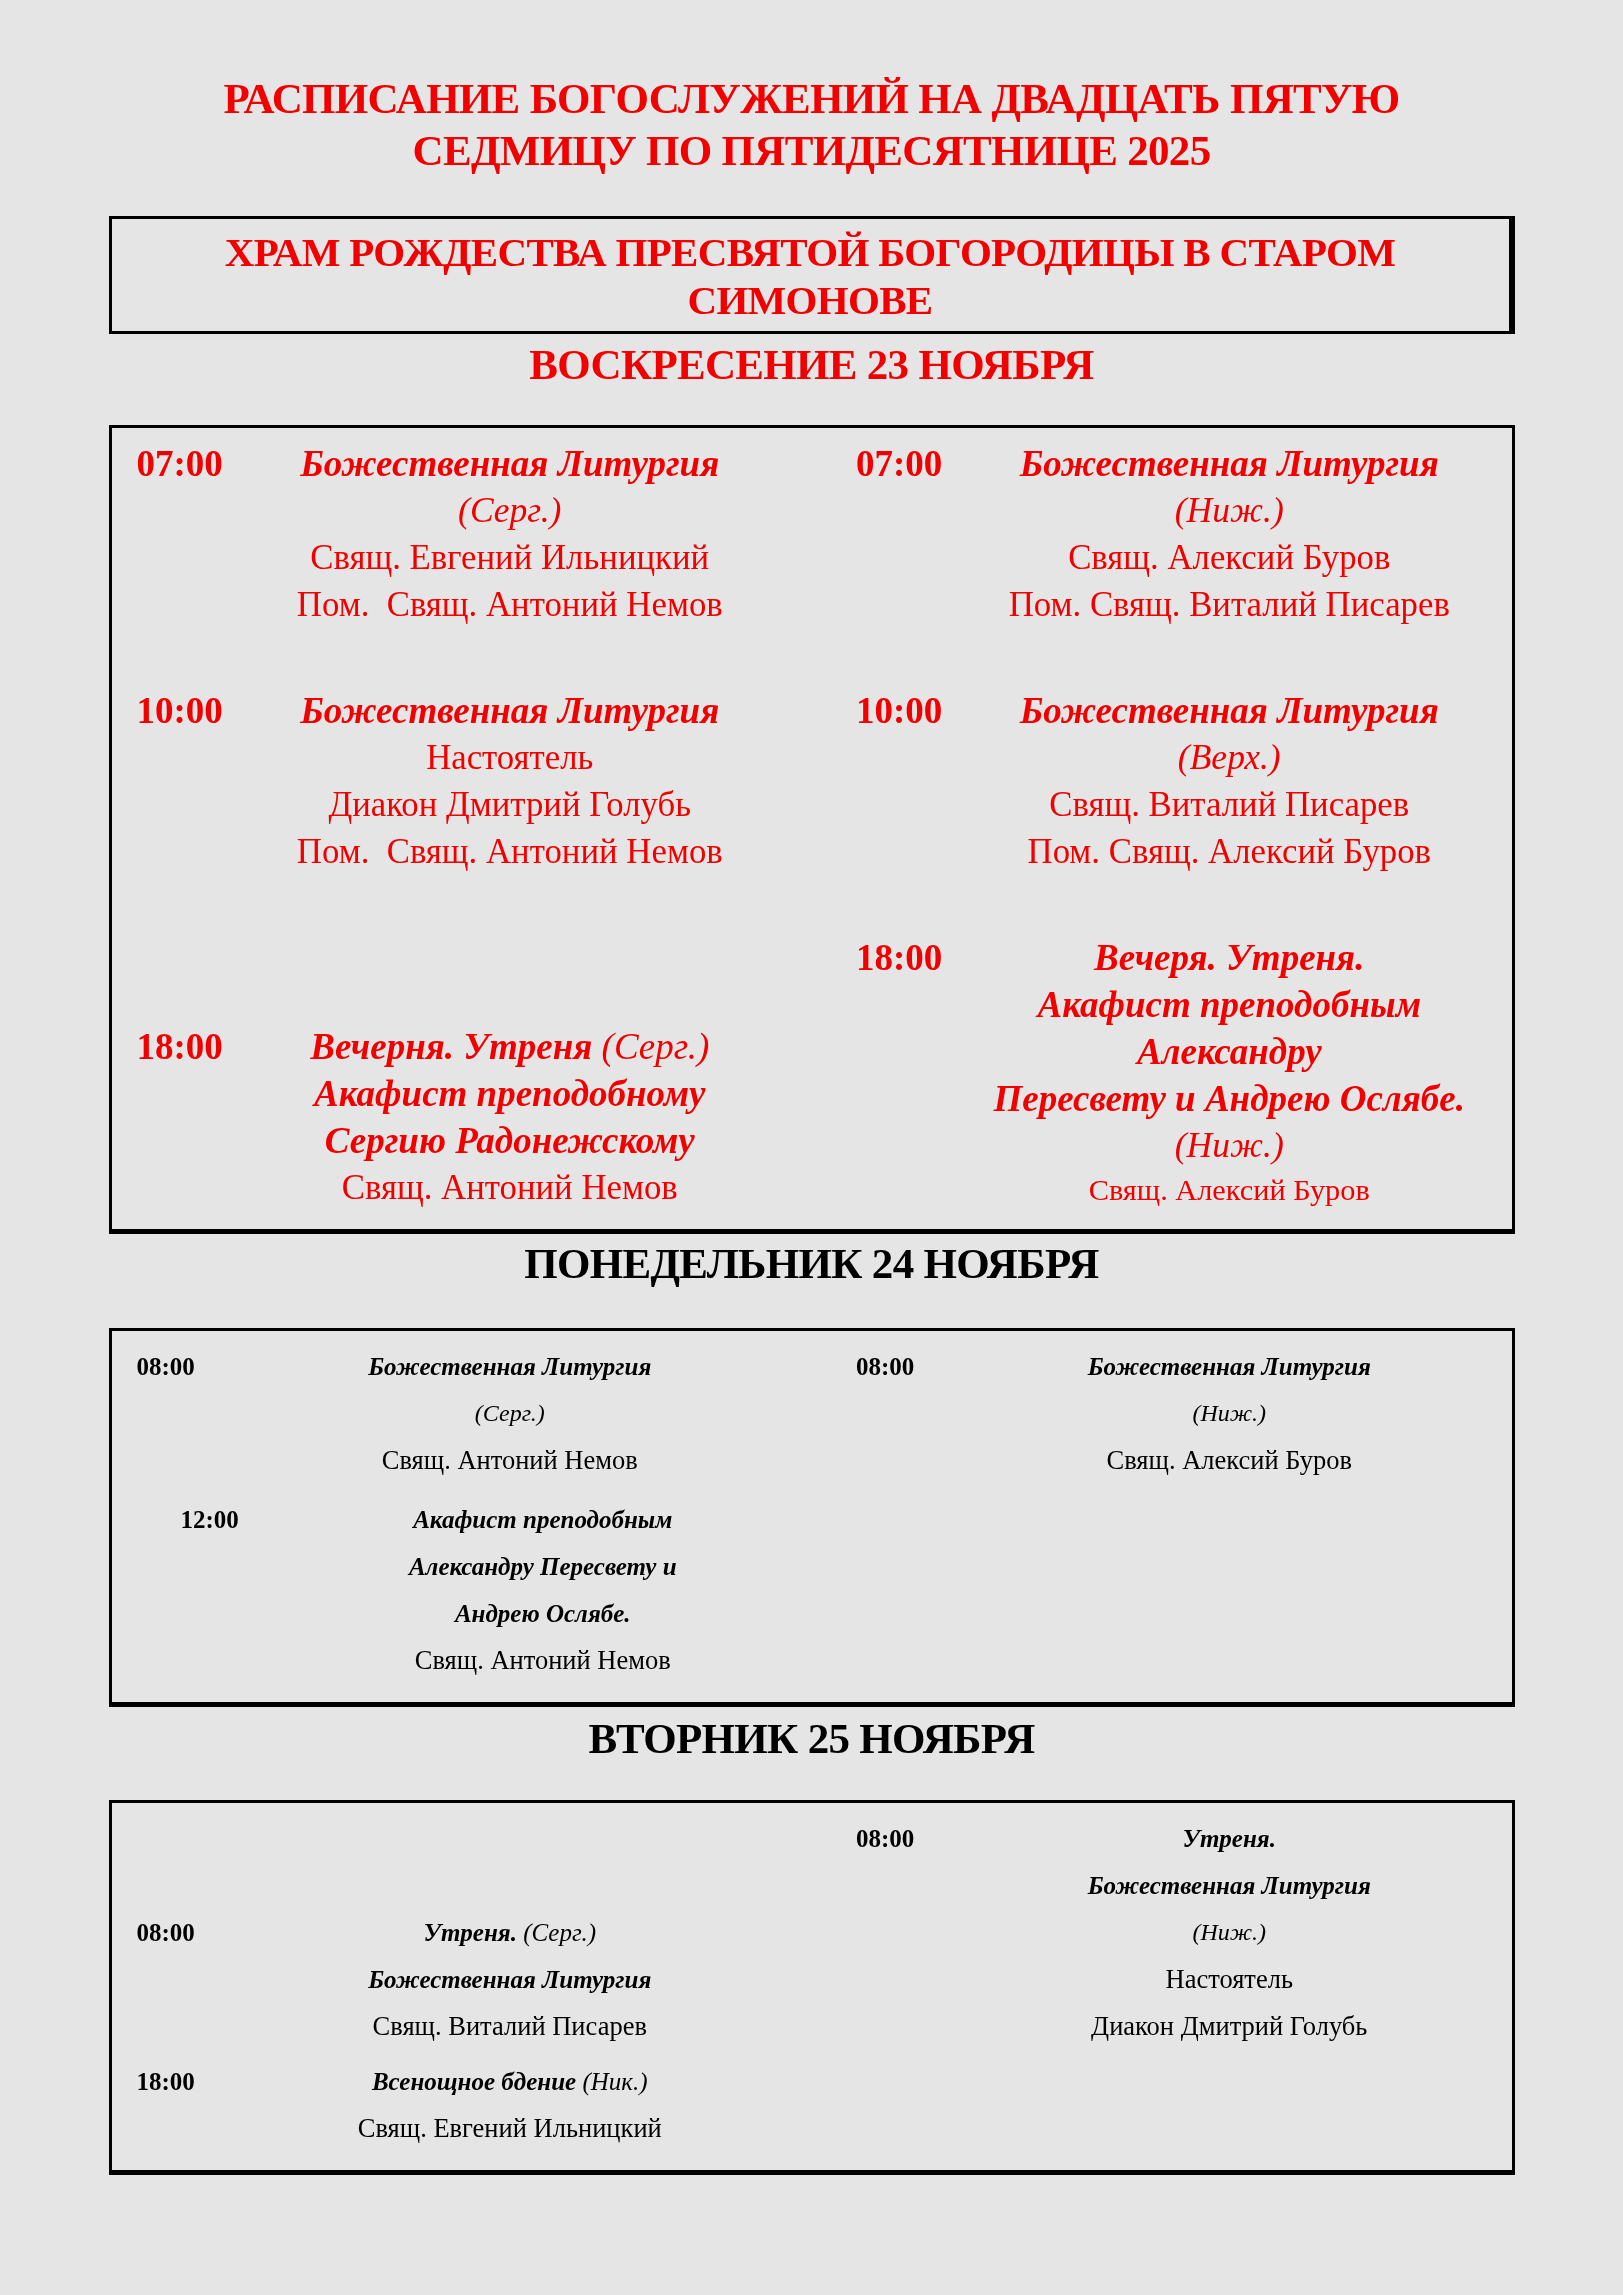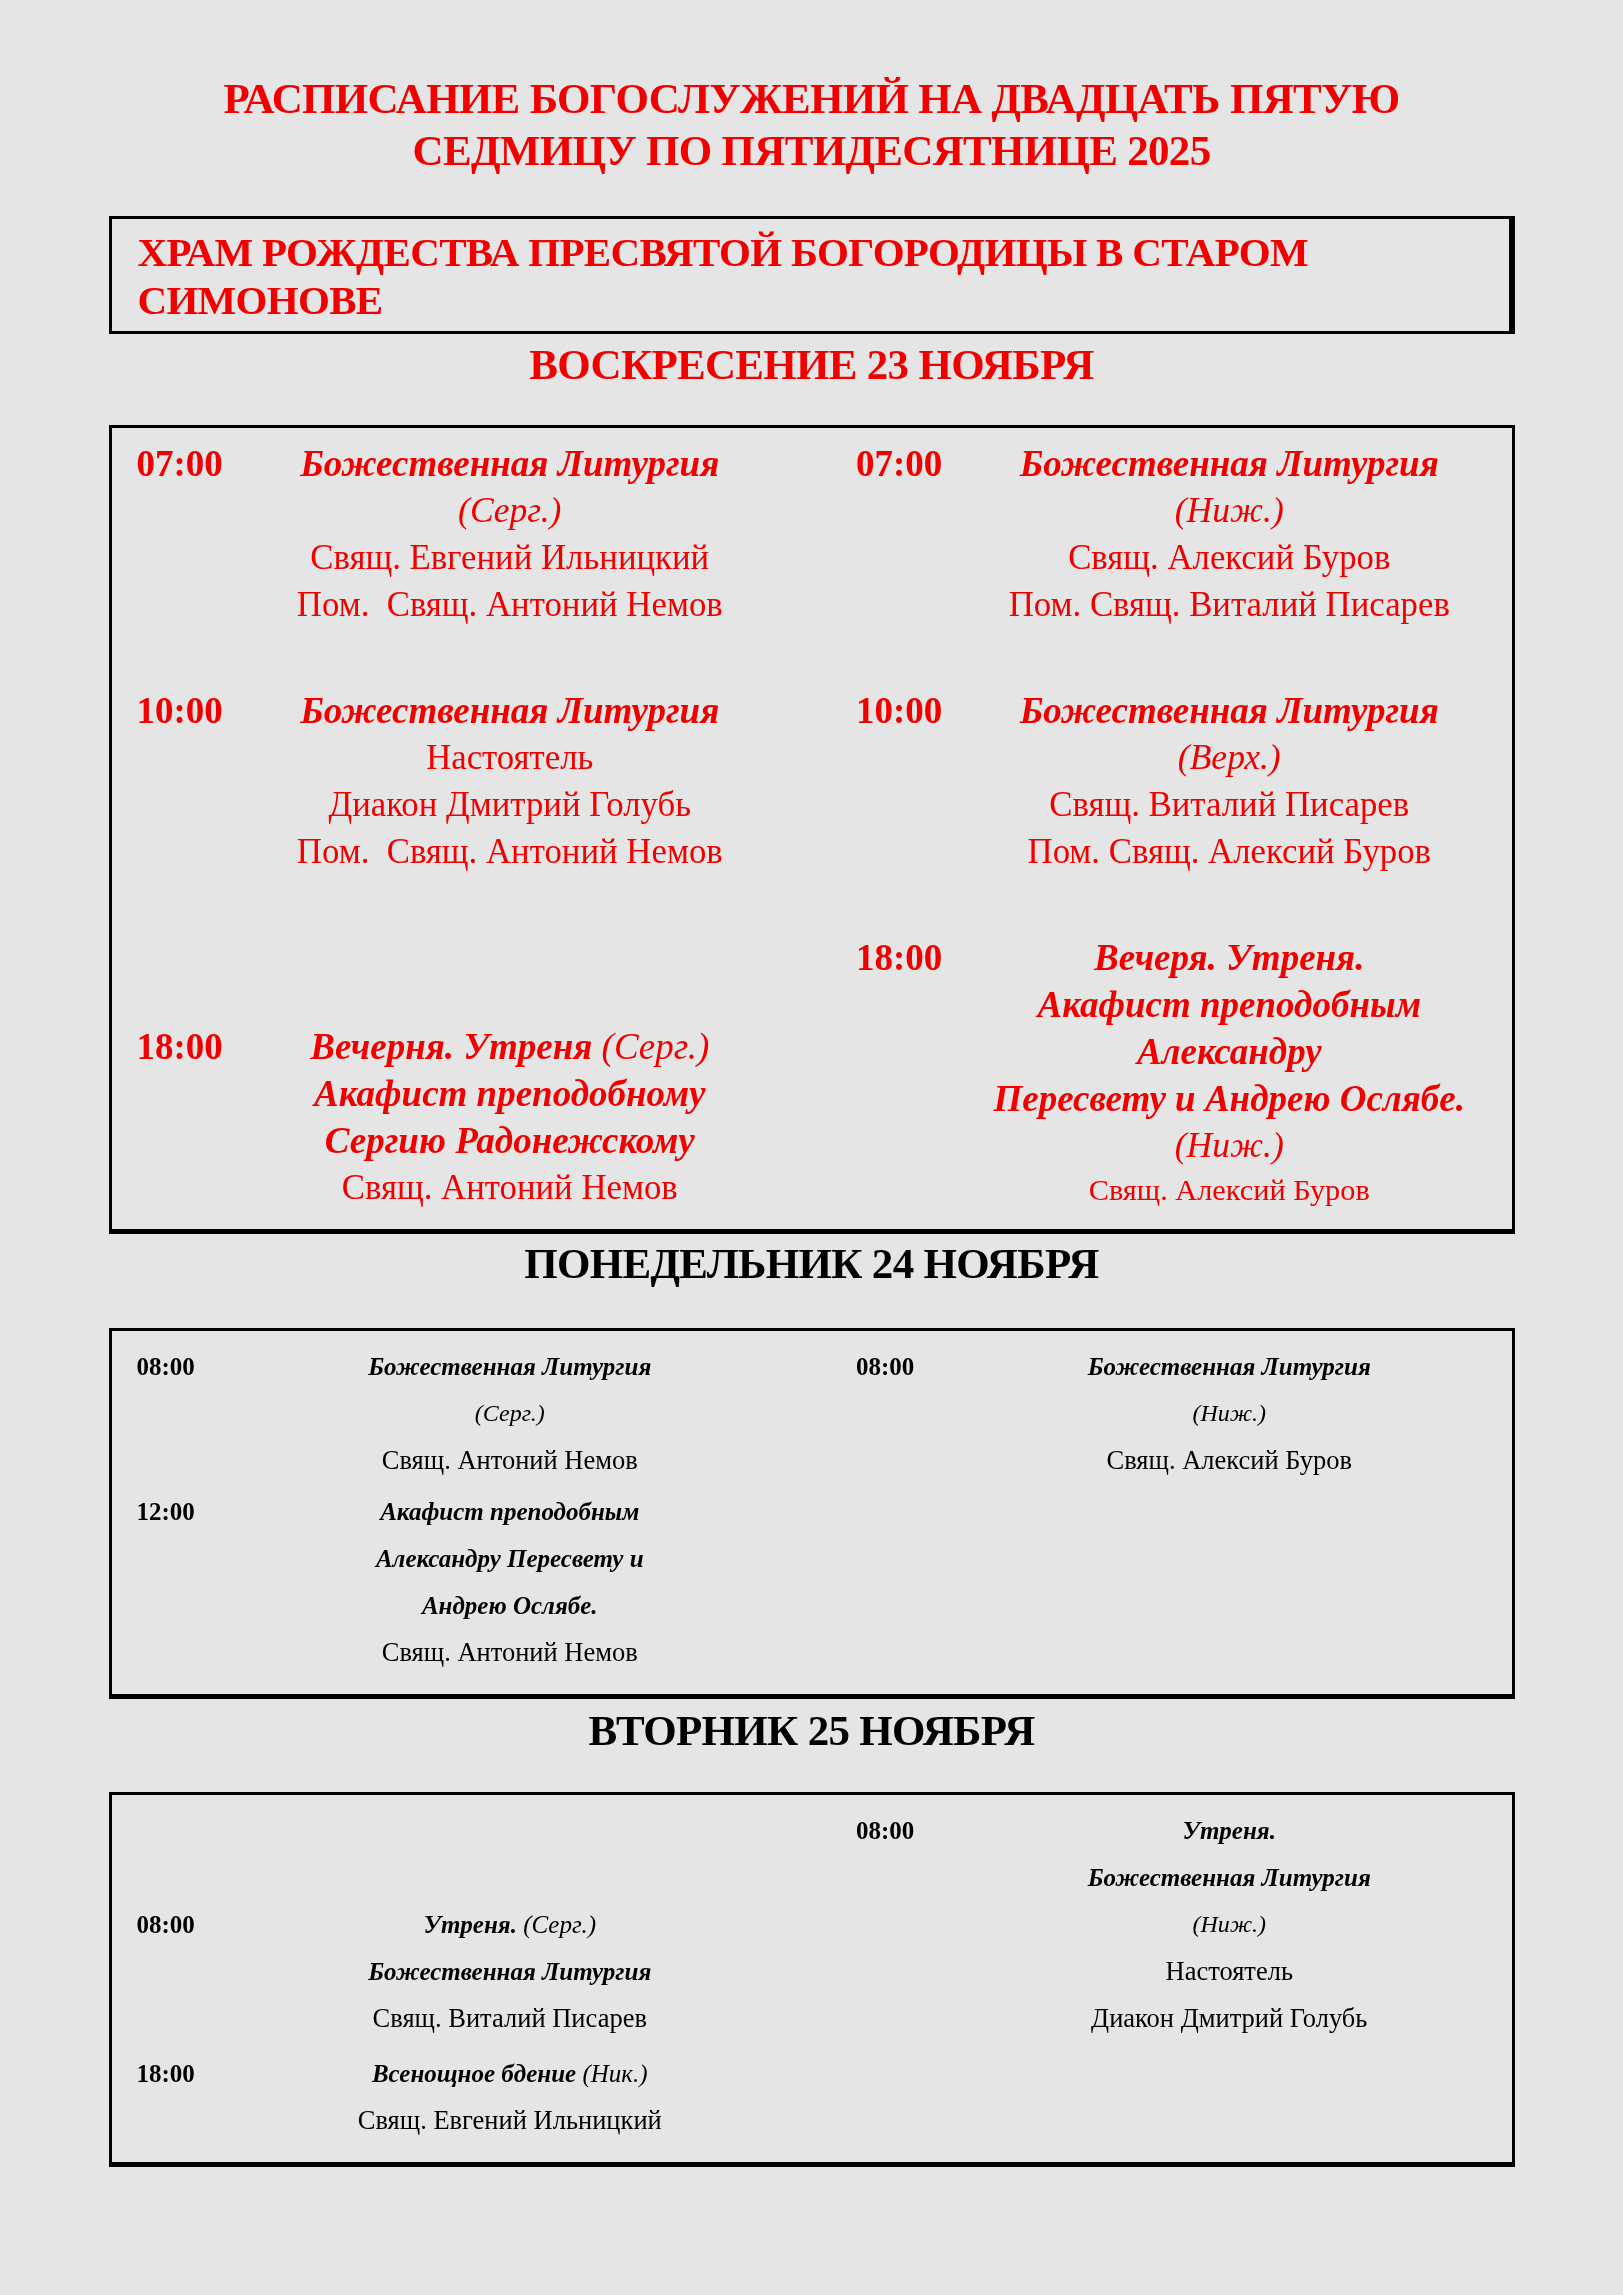--- a/index.html
+++ b/index.html
@@ -28,21 +28,21 @@
   .church-box {
     width: 1406px;
     margin: 39px auto 0;
     border: 3.3px solid #000;
     display: flex;
     align-items: stretch;
   }
   .church-cell {
     flex: 1 1 50%;
     padding: 9.2px 26px 6.5px;
-    text-align: left;
+    text-align: center;
     color: var(--red);
     font-weight: bold;
     font-size: 41px;
     line-height: 48px;
     letter-spacing: -0.7px;
   }
   .church-cell.first { border-right: 3.3px solid #000; }
   .day-heading {
     margin: 7.9px auto 0;
     text-align: center;
@@ -63,21 +63,21 @@
   .day-box.day-red  { color: var(--red); font-size: 37px; line-height: 47px; }
   .day-box.day-black{ color: var(--ink); font-size: 25px; line-height: 47px; }
   .m-sun { margin-top: 5.2px; }
   .box-sun { margin-top: 34px; }
   .m-mon { margin-top: 3.9px; }
   .box-mon { margin-top: 38px; }
   .m-tue { margin-top: 6px; }
   .box-tue { margin-top: 35px; }
   .srow { display: flex; align-items: flex-end; gap: 39px; }
   .gap-large .srow + .srow { margin-top: 59px; }
-  .gap-none  .srow + .srow { margin-top: 4px; }
+  .gap-none  .srow + .srow { margin-top: 12px; padding-left: 44px; }
   .gap-small .srow + .srow { margin-top: 7.9px; }
   .scell {
     flex: 1 1 50%;
     display: flex;
     align-items: flex-start;
     padding-left: 25px;
     min-height: 6.5px;
   }
   .stime { flex: 0 0 113px; font-weight: bold; white-space: nowrap; }
   .slines { flex: 1 1 auto; text-align: center; padding-right: 22px; }

